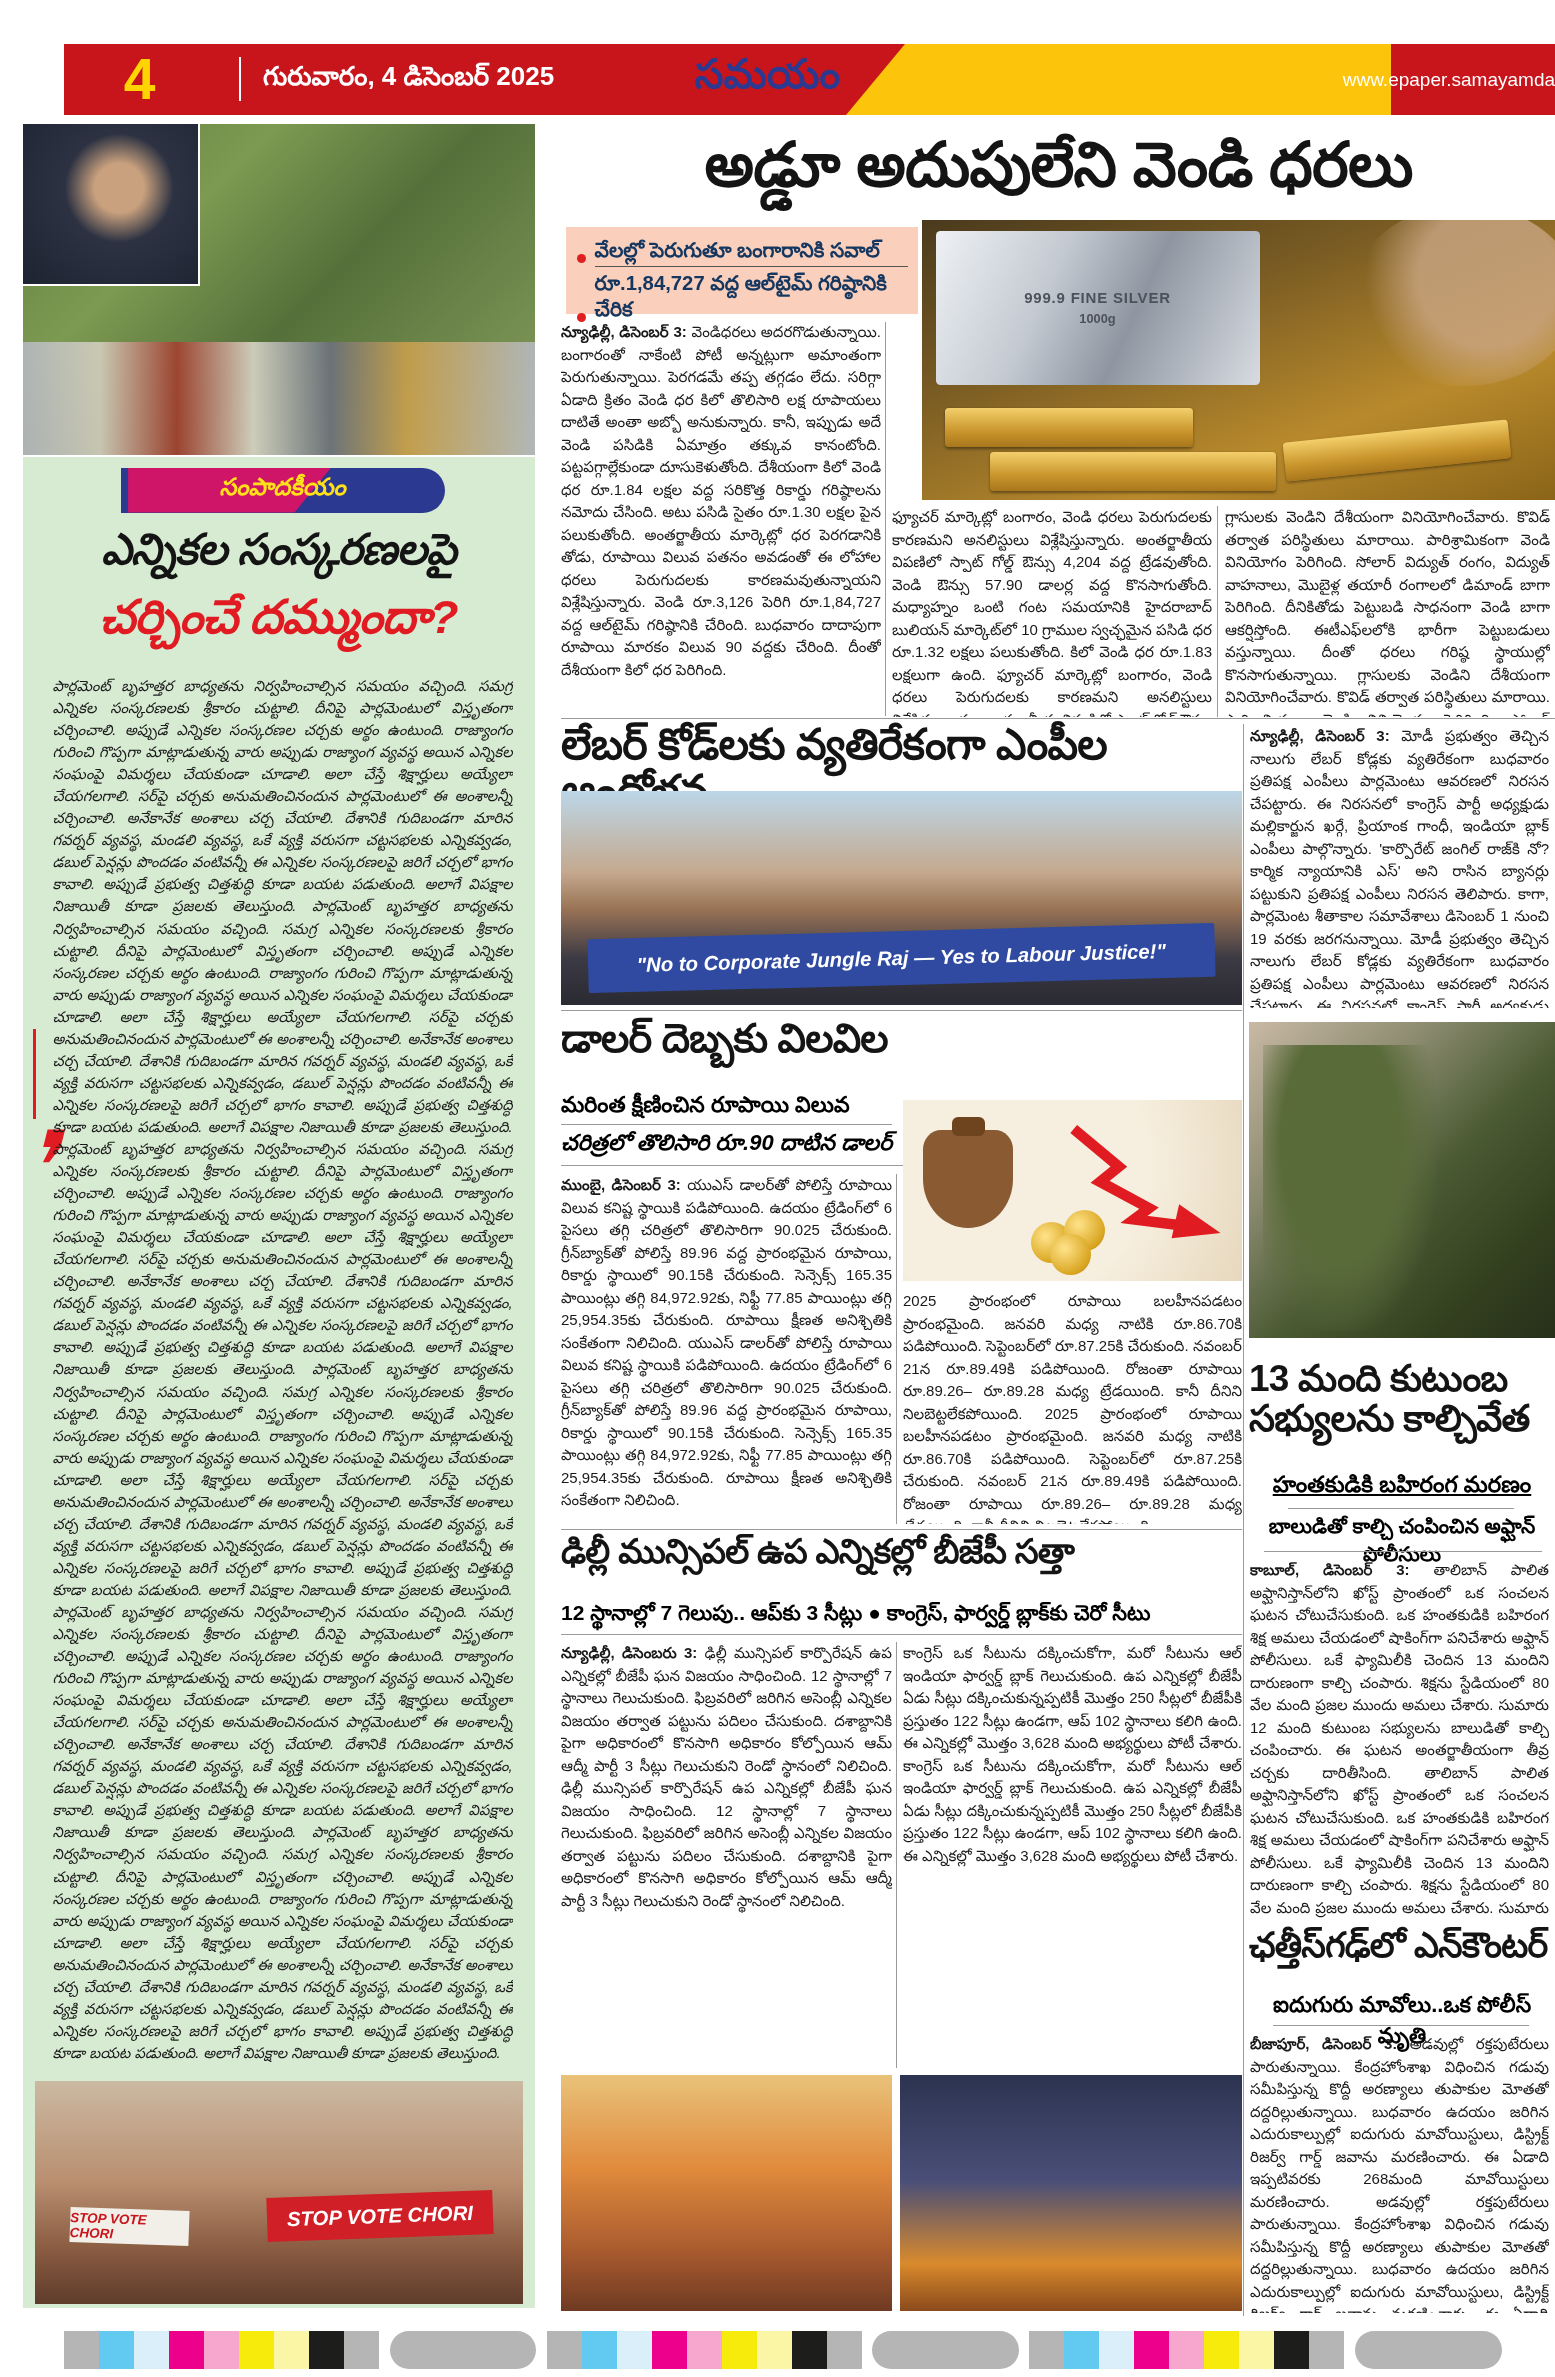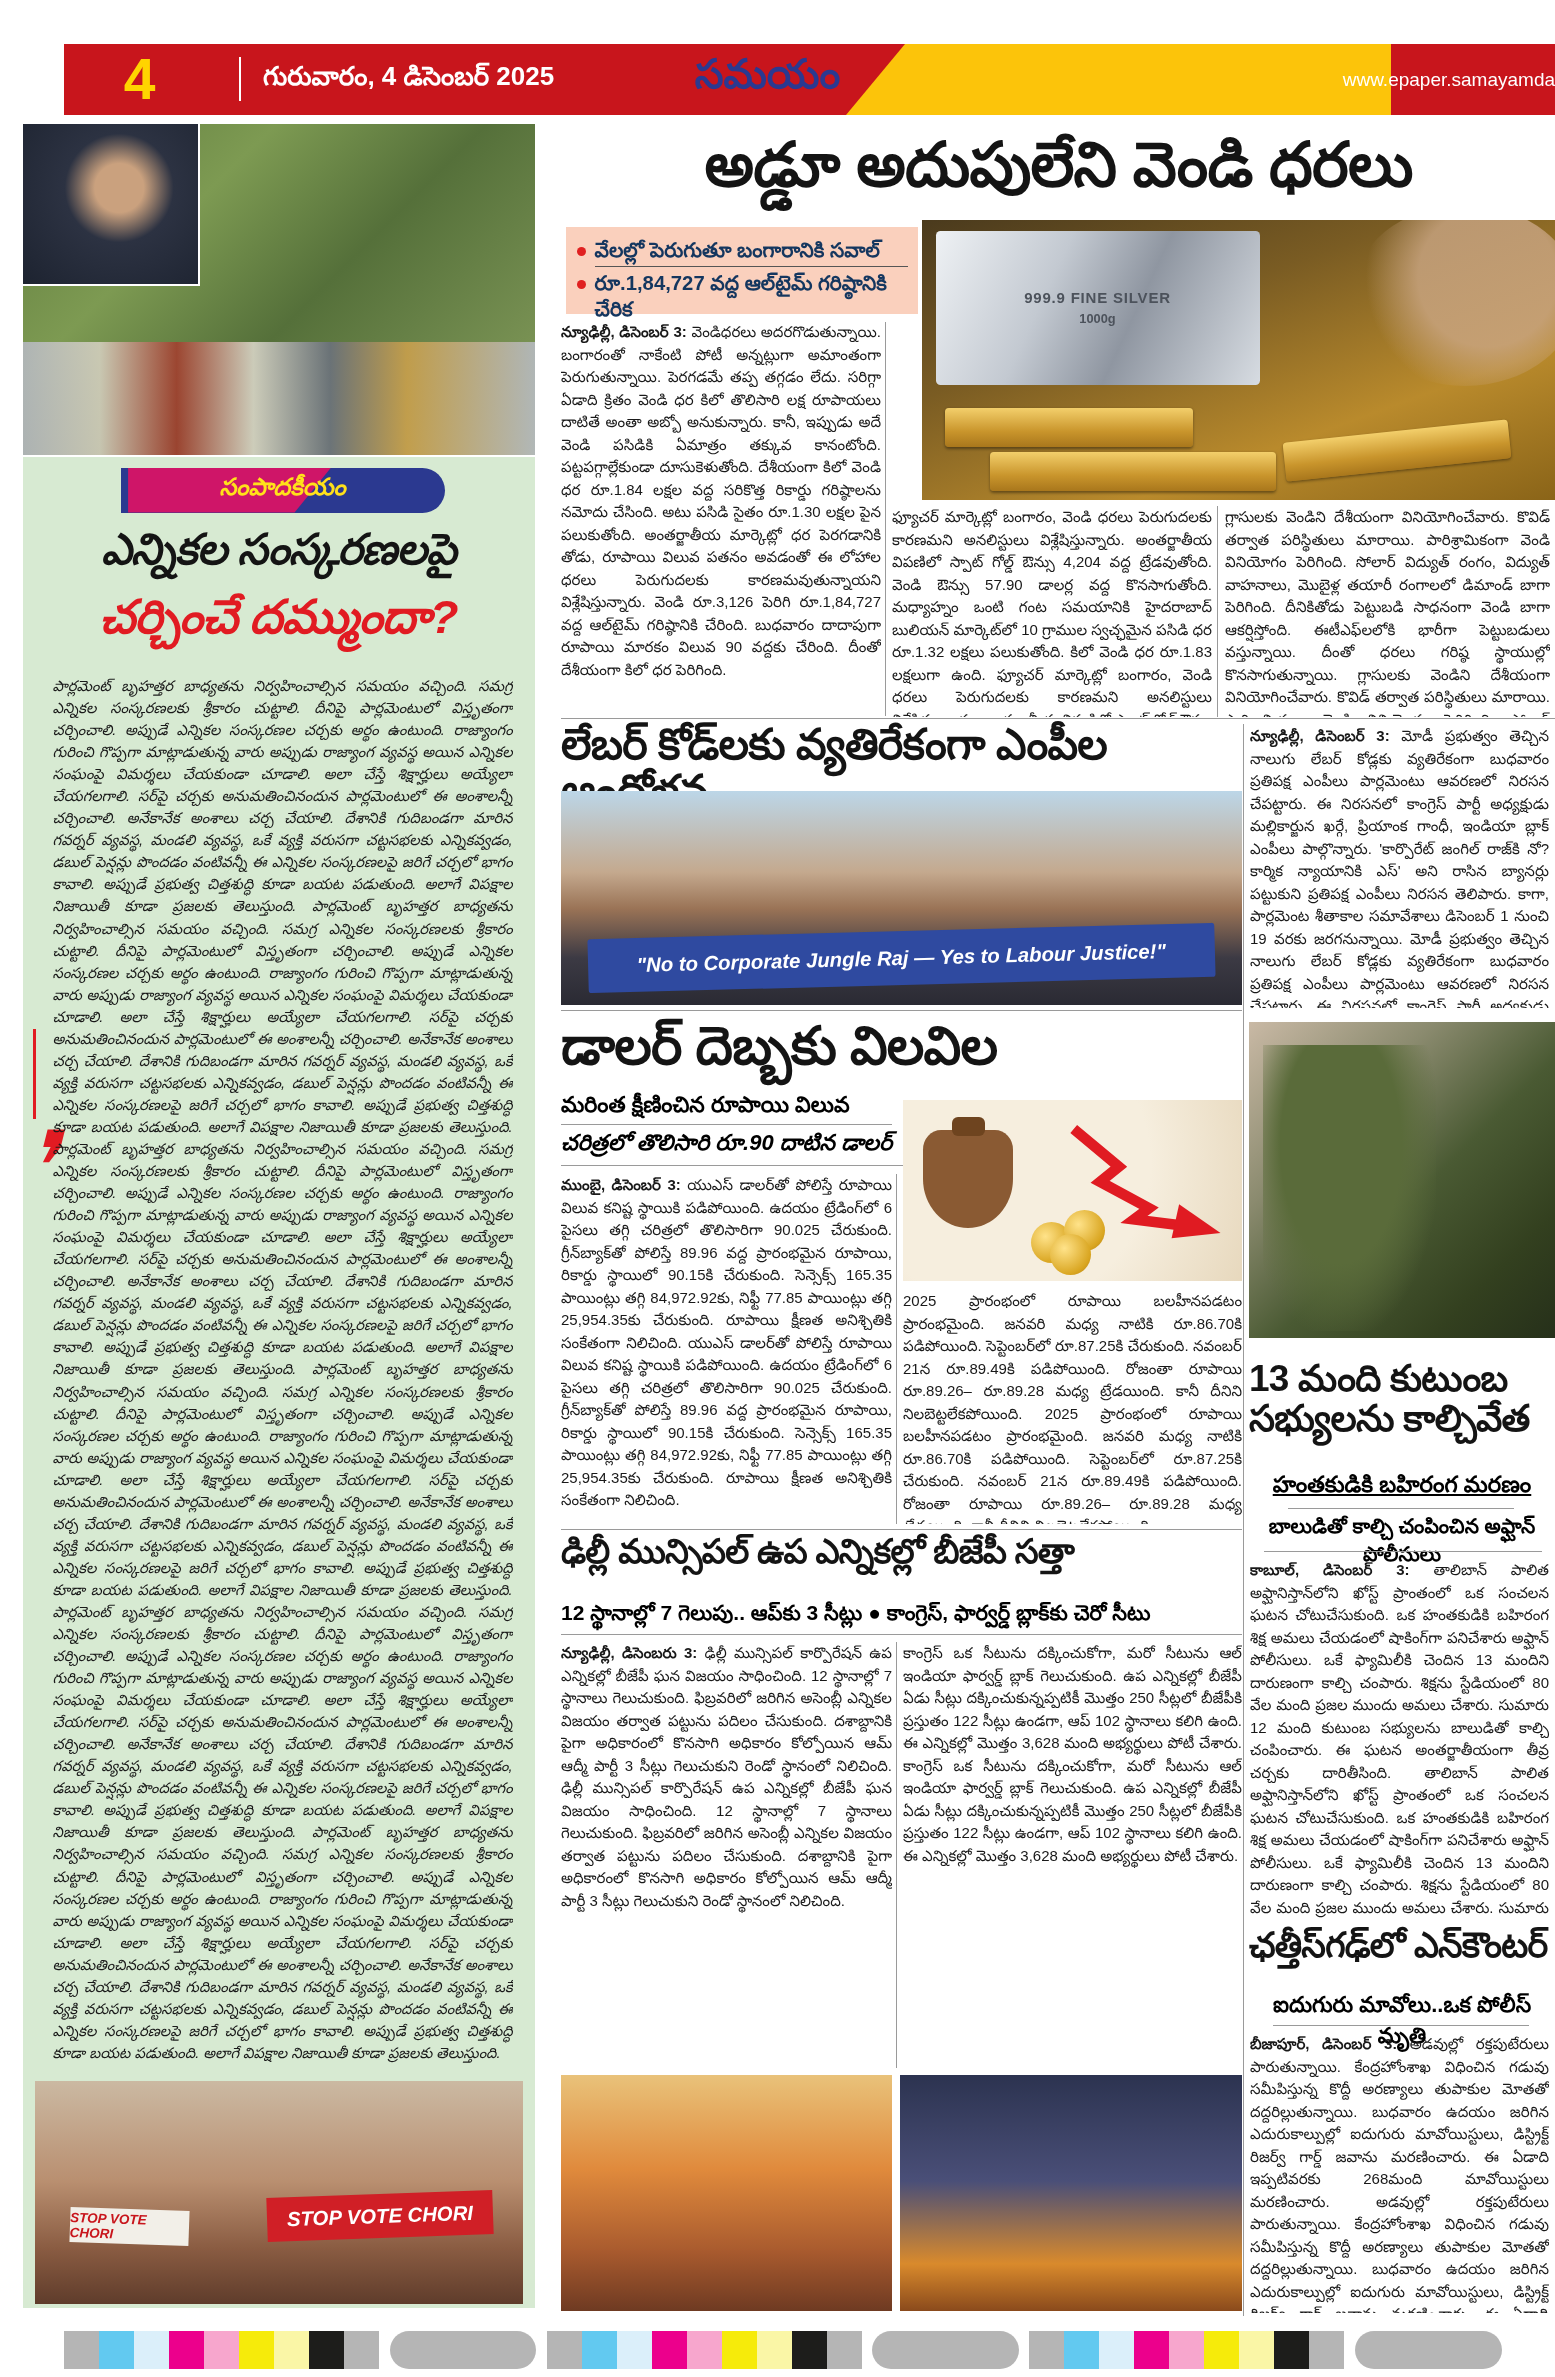--- a/index.html
+++ b/index.html
@@ -47,21 +47,21 @@
   
   #collage{left:22.6px;top:124px;width:512px;height:331px;background:
      linear-gradient(135deg,#5f7a3d 0%,#7d9a52 30%,#55703a 55%,#88a05e 100%);}
   #collage-portrait{position:absolute;left:0;top:0;width:175px;height:160px;background:
      radial-gradient(circle at 55% 40%,#caa17e 0 18%,#2c3242 40%,#1d2330 100%);border-right:2.3px solid #fff;border-bottom:2.3px solid #fff;}
   #collage-crowd{position:absolute;left:0;bottom:0;width:512px;height:113px;background:
      linear-gradient(90deg,#b7b9c5,#d8d2c4 15%,#a63c2e 30%,#e0dbcf 45%,#6c7180 60%,#cfa14c 75%,#b9bcc7 100%);opacity:.85;}
   
   #sv-head{left:561px;top:132px;width:995px;text-align:center;font-size:62px;}
   #sv-box{left:566px;top:227px;width:352px;height:87px;background:#fad0bd;padding:6px 10.5px;box-sizing:border-box;}
-  .bullet-row{display:flex;align-items:flex-start;gap:9px;margin-top:4.5px;}
+  .bullet-row{display:flex;align-items:flex-end;gap:9px;margin-top:4.5px;}
   .bullet-dot{width:9px;height:9px;border-radius:50%;background:#e02020;margin-top:9px;flex:0 0 auto;}
   .bullet-txt{font-size:20.3px;font-weight:bold;color:#14365f;line-height:1.25;}
   .bullet-sep{height:0.8px;background:#555;margin:3px 0 0 18px;}
   #sv-photo{left:922px;top:220px;width:633px;height:280px;background:
      linear-gradient(160deg,#4a3a1d 0%,#7a5c23 35%,#b98a2c 70%,#8a6418 100%);}
   #sv-silverbar{position:absolute;left:13.5px;top:10.5px;width:324px;height:154px;border-radius:4.5px;background:
      linear-gradient(115deg,#eef1f4 0%,#c3c9d1 35%,#8f96a1 60%,#d7dce2 100%);color:#4c525b;
      display:flex;flex-direction:column;align-items:center;justify-content:center;gap:4.5px;}
   #sv-silverbar .l1{font-size:15px;font-weight:bold;letter-spacing:0.8px;}
   #sv-silverbar .l2{font-size:12.8px;font-weight:bold;}
@@ -71,21 +71,21 @@
      background:radial-gradient(circle at 60% 40%,#caa684 0 40%,rgba(0,0,0,0) 70%);opacity:.8;}
   .col{position:absolute;}
   
   #lb-head{left:561px;top:721px;width:681px;font-size:43px;}
   #lb-photo{left:561px;top:791px;width:681px;height:214px;background:
      linear-gradient(180deg,#bcd6e8 0%,#c4a98e 38%,#9a7356 55%,#3c3a44 78%,#2a2a33 100%);}
   #lb-banner{position:absolute;left:4%;bottom:19.6px;width:92%;height:54px;background:#2f4aa0;color:#fff;
      display:flex;align-items:center;justify-content:center;font-size:20.3px;font-style:italic;font-weight:bold;
      transform:rotate(-1.5deg);border-radius:3px;text-align:center;}
   
-  #dl-head{left:561px;top:1017px;width:681px;font-size:53px;}
+  #dl-head{left:561px;top:1017px;width:681px;font-size:40px;}
   #dl-sub1{left:561px;top:1092px;width:339px;font-size:22px;}
   #dl-sub2{left:561px;top:1130px;width:346px;font-size:22px;font-style:italic;}
   #dl-img{left:903px;top:1100px;width:339px;height:181px;background:
      radial-gradient(circle at 30% 35%,#f6eede 0 55%,#e7d8bd 100%);}
   .coin{position:absolute;border-radius:50%;background:radial-gradient(circle at 35% 35%,#ffe38a,#d9a520 70%,#a9771c);}
   #moneybag{position:absolute;left:19.6px;top:30px;width:90px;height:98px;background:#8a5a33;
      border-radius:20% 20% 50% 50%;}
   #moneybag:before{content:"";position:absolute;left:29px;top:-13.5px;width:33px;height:19.6px;background:#6e441f;border-radius:6px;}
   
   #bj-head{left:561px;top:1533px;width:681px;font-size:34px;}

